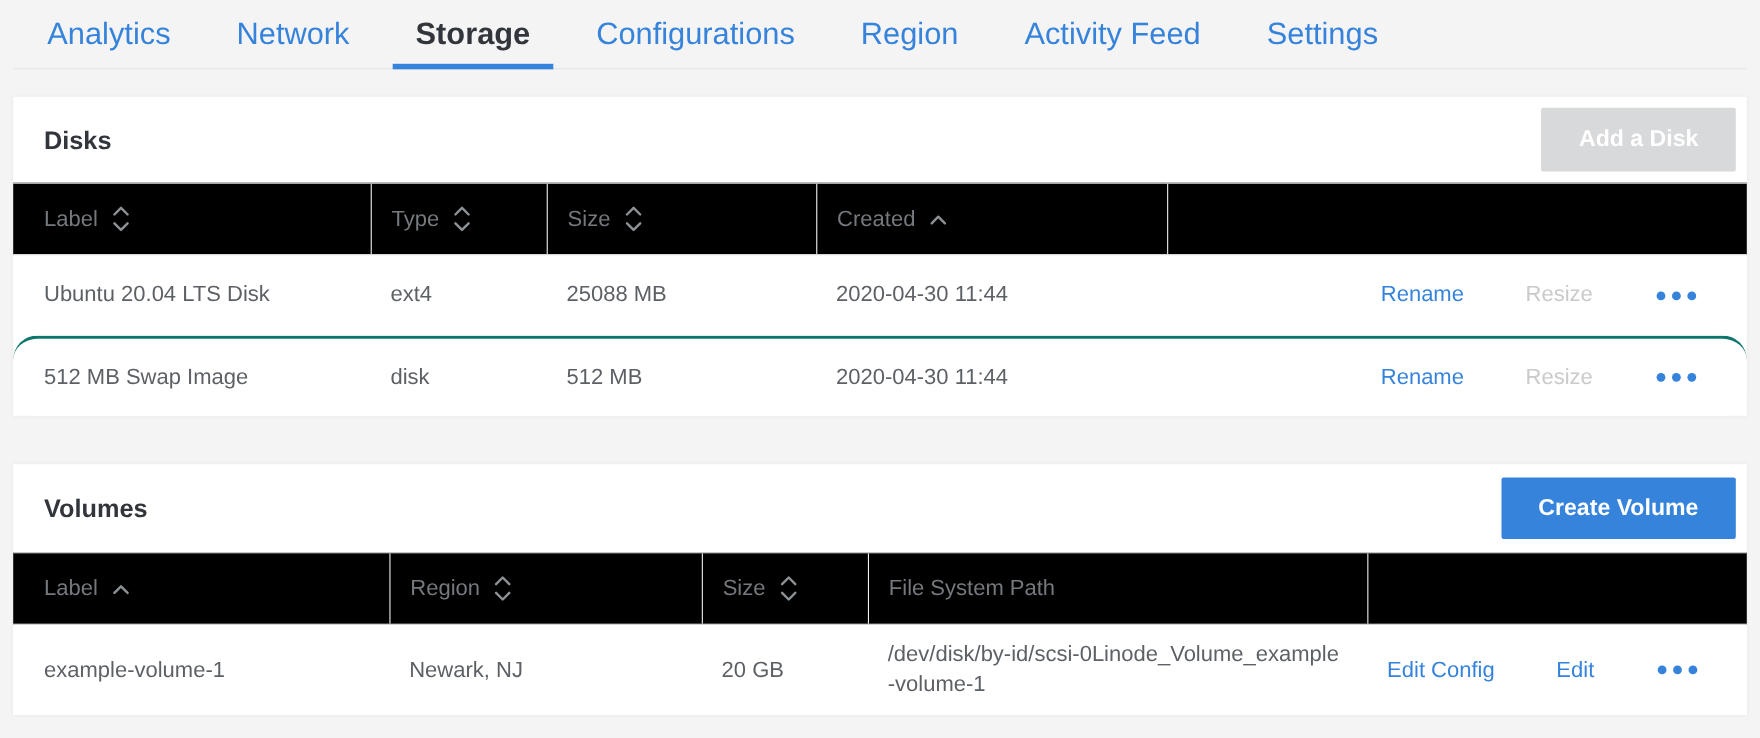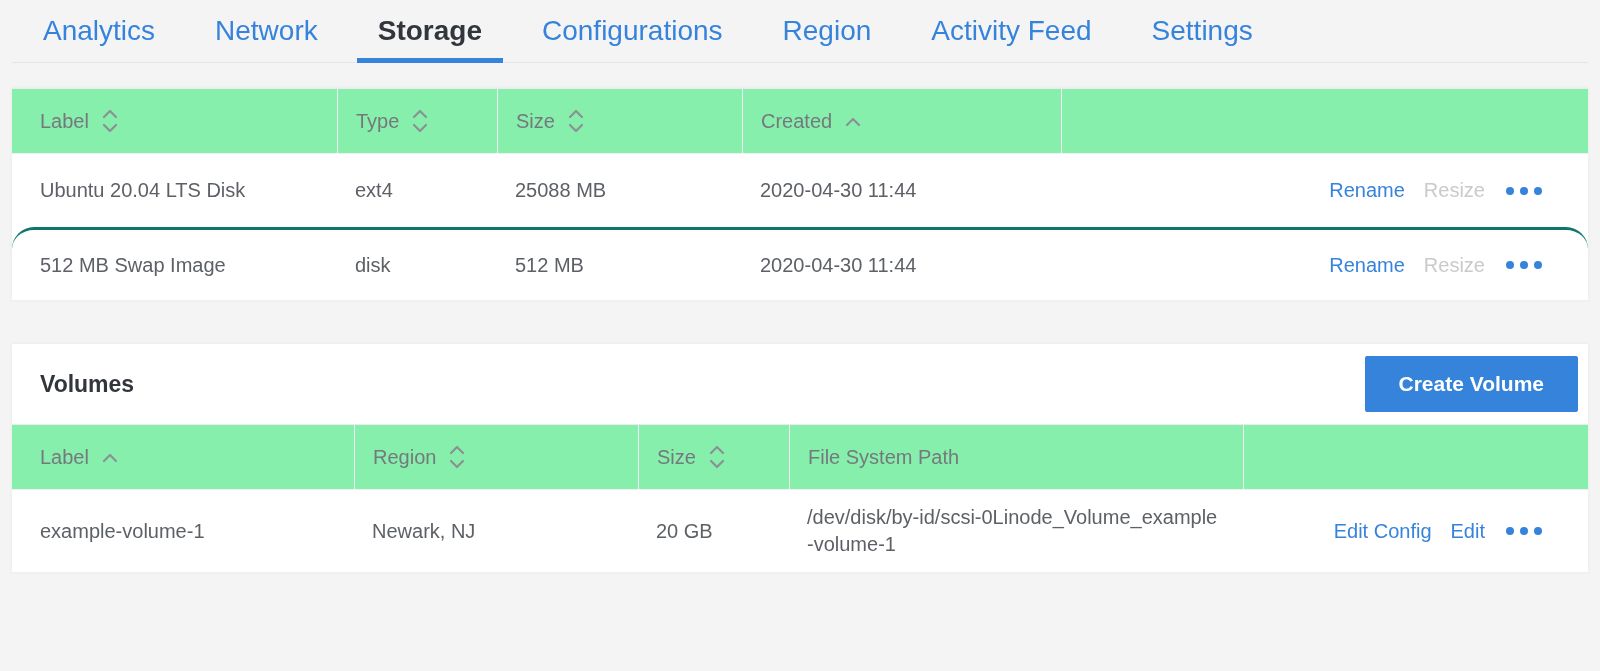--- a/index.html
+++ b/index.html
@@ -70,21 +70,21 @@
     padding: 0 34px;
   }
   .btn-disabled { background: #d8d9db; height: 58px; cursor: default; }
   .btn-primary  { background: #3683dc; height: 56px; }
 
   
   .grid-disks   { display: grid; grid-template-columns: 325px 160px 245px 319px 1fr; }
   .grid-volumes { display: grid; grid-template-columns: 342px 284px 151px 454px 1fr; }
 
   .thead {
-    background: #86efac;
+    background: #000000;
     border-top: 1px solid #e9ebee;
     border-bottom: 1px solid #eef0f2;
     height: 66px;
   }
   .th {
     display: flex;
     align-items: center;
     gap: 11px;
     padding-left: 18px;
     font-size: 20px;
@@ -109,21 +109,21 @@
     font-size: 20px;
     color: #5d6166;
   }
   .td:first-child { padding-left: 28px; }
   .td-path { line-height: 1.35; padding-right: 24px; word-break: break-all; align-self: center; }
 
   .td-actions {
     display: flex;
     justify-content: flex-end;
     align-items: center;
-    gap: 19px;
+    gap: 56px;
     padding-right: 44px;
   }
   .link { font-size: 20px; color: #3683dc; cursor: pointer; white-space: nowrap; }
   .link-disabled { color: #c9cacc; cursor: default; }
 
   .ellipsis { display: flex; gap: 6px; cursor: pointer; padding: 6px 2px; }
   .ellipsis i { width: 8px; height: 8px; border-radius: 50%; background: #3683dc; }
 </style>
 </head>
 <body>
@@ -132,20 +132,24 @@
   <div class="tab">Analytics</div>
   <div class="tab">Network</div>
   <div class="tab active">Storage</div>
   <div class="tab">Configurations</div>
   <div class="tab">Region</div>
   <div class="tab">Activity Feed</div>
   <div class="tab">Settings</div>
 </nav>
 
 <section class="panel panel-disks">
+  <div class="panel-header">
+    <h2 class="panel-title">Disks</h2>
+    <button class="btn btn-disabled" aria-disabled="true">Add a Disk</button>
+  </div>
 
   <div class="thead grid-disks">
     <div class="th">
       <span>Label</span>
       <span class="sort-icon">
         <svg width="20" height="26" viewBox="0 0 20 26">
             <polyline points="4,9 10,3 16,9"></polyline>
             <polyline points="4,17 10,23 16,17"></polyline>
           </svg>
       </span>

